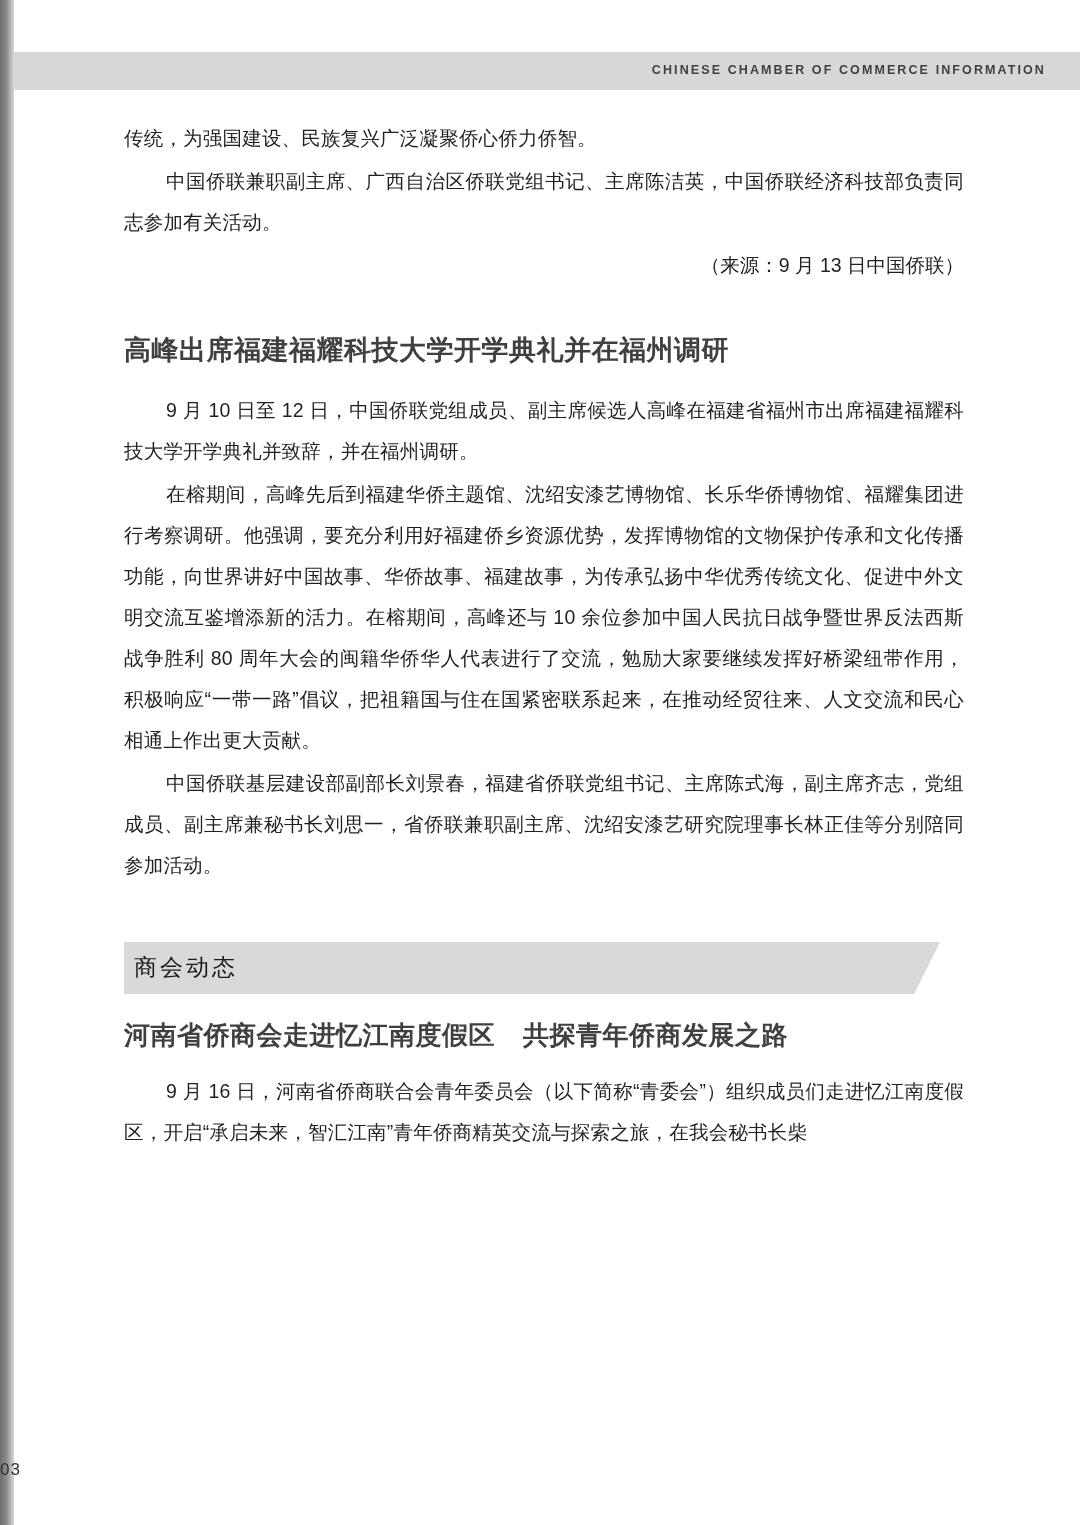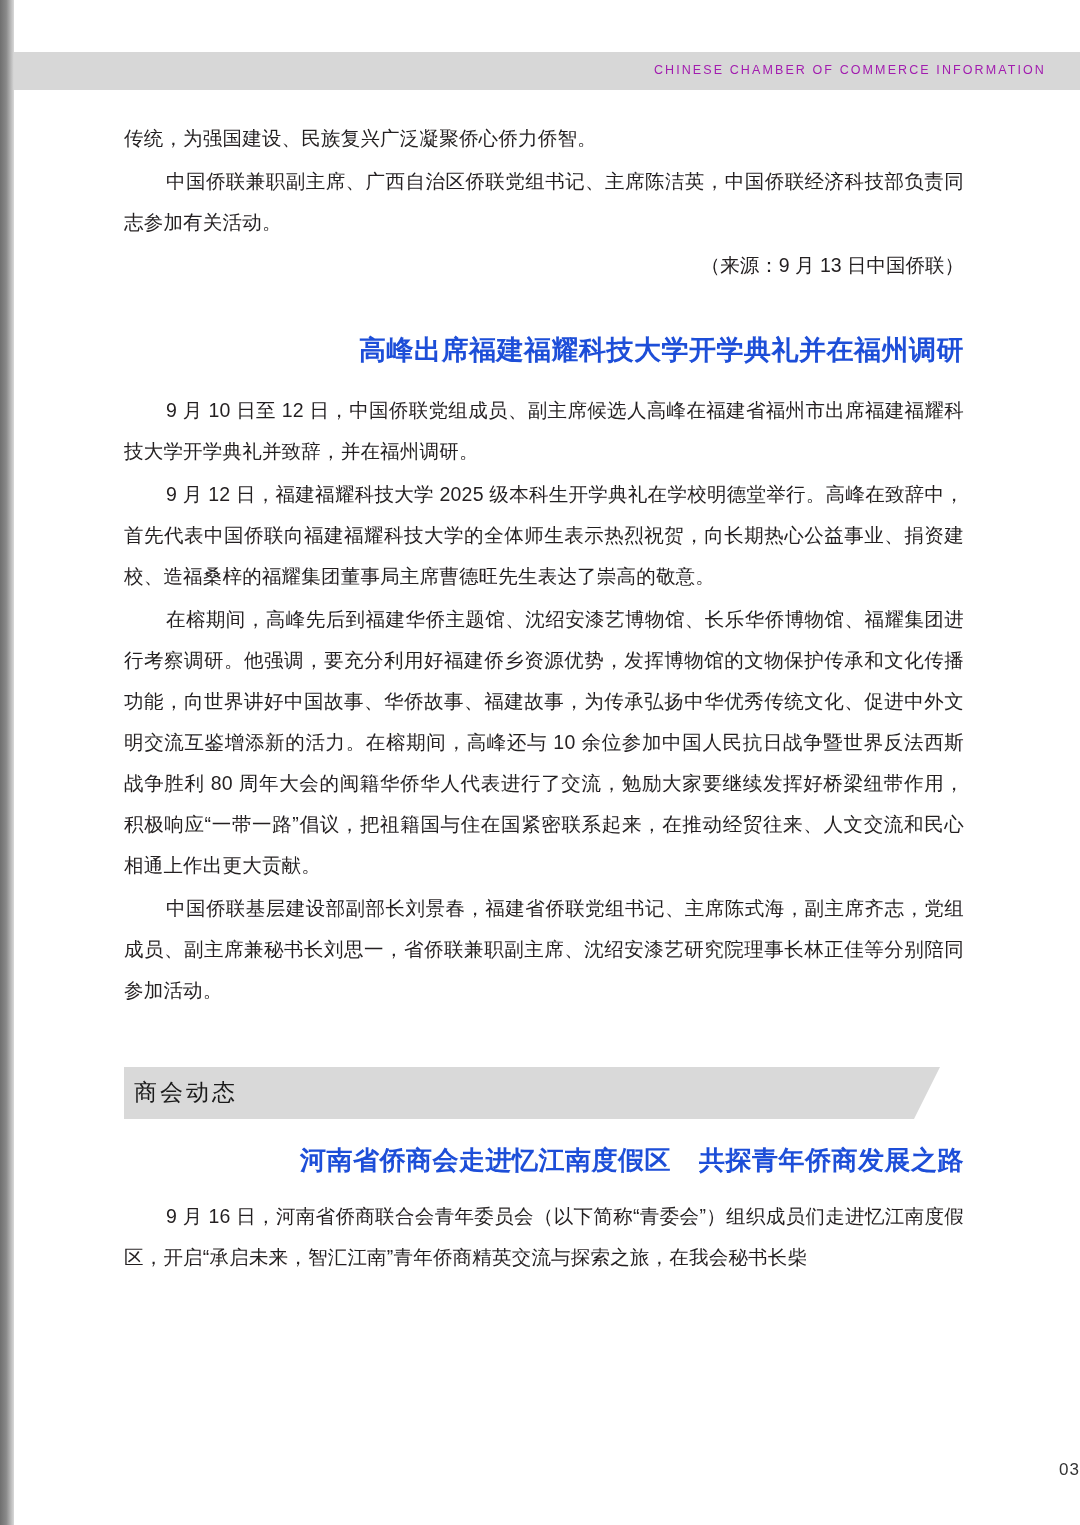--- a/index.html
+++ b/index.html
@@ -34,22 +34,22 @@
     width: 1066px;
     height: 38px;
     background: #d7d7d7;
   }
   .header-band .band-text {
     position: absolute;
     right: 34px;
     top: 11px;
     font-size: 12.5px;
     letter-spacing: 2.1px;
-    font-weight: normal;
-    color: #a21caf;
+    font-weight: bold;
+    color: #404040;
     white-space: nowrap;
     text-align: center;
   }
   .content {
     position: absolute;
     left: 124px;
     top: 118px;
     width: 840px;
   }
   p.body {
@@ -65,24 +65,24 @@
   }
   .src-line {
     text-align: right;
     font-size: 19.5px;
     line-height: 41px;
     margin: 0;
   }
   h2.article-title {
     font-size: 27px;
     font-weight: bold;
-    text-align: right;
+    text-align: left;
     margin: 46px 0 22px 0;
     letter-spacing: 0.5px;
-    color: #1d4ed8;
+    color: #404040;
   }
   h2.article-title.sub {
     margin: 24px 0 18px 0;
     font-size: 26px;
   }
   
   .section-bar {
     position: relative;
     width: 840px;
     height: 52px;
@@ -112,25 +112,24 @@
     font-size: 23px;
     font-weight: normal;
     letter-spacing: 3px;
     color: #1a1a1a;
   }
   .page-number {
     position: absolute;
     left: 0;
     right: 0;
     bottom: 45px;
-    text-align: right;
+    text-align: left;
     font-size: 17px;
     color: #333;
     letter-spacing: 1px;
-    padding-left: 16px;
   }
   .title-gap {
     display: inline-block;
     width: 28px;
   }
 </style>
 </head>
 <body>
 
 <div class="page">
@@ -143,21 +142,20 @@
 
   <div class="content">
 
     <p class="body">传统，为强国建设、民族复兴广泛凝聚侨心侨力侨智。</p>
     <p class="body indent">中国侨联兼职副主席、广西自治区侨联党组书记、主席陈洁英，中国侨联经济科技部负责同志参加有关活动。</p>
     <p class="src-line">（来源：9 月 13 日中国侨联）</p>
 
     <h2 class="article-title">高峰出席福建福耀科技大学开学典礼并在福州调研</h2>
 
     <p class="body indent">9 月 10 日至 12 日，中国侨联党组成员、副主席候选人高峰在福建省福州市出席福建福耀科技大学开学典礼并致辞，并在福州调研。</p>
-    <p class="body indent">9 月 12 日，福建福耀科技大学 2025 级本科生开学典礼在学校明德堂举行。高峰在致辞中，首先代表中国侨联向福建福耀科技大学的全体师生表示热烈祝贺，向长期热心公益事业、捐资建校、造福桑梓的福耀集团董事局主席曹德旺先生表达了崇高的敬意。</p>
     <p class="body indent">在榕期间，高峰先后到福建华侨主题馆、沈绍安漆艺博物馆、长乐华侨博物馆、福耀集团进行考察调研。他强调，要充分利用好福建侨乡资源优势，发挥博物馆的文物保护传承和文化传播功能，向世界讲好中国故事、华侨故事、福建故事，为传承弘扬中华优秀传统文化、促进中外文明交流互鉴增添新的活力。在榕期间，高峰还与 10 余位参加中国人民抗日战争暨世界反法西斯战争胜利 80 周年大会的闽籍华侨华人代表进行了交流，勉励大家要继续发挥好桥梁纽带作用，积极响应“一带一路”倡议，把祖籍国与住在国紧密联系起来，在推动经贸往来、人文交流和民心相通上作出更大贡献。</p>
     <p class="body indent">中国侨联基层建设部副部长刘景春，福建省侨联党组书记、主席陈式海，副主席齐志，党组成员、副主席兼秘书长刘思一，省侨联兼职副主席、沈绍安漆艺研究院理事长林正佳等分别陪同参加活动。</p>
 
     <div class="section-bar">
       <div class="bar-bg"></div>
       <div class="bar-tail"></div>
       <div class="bar-label">商会动态</div>
     </div>
 
     <h2 class="article-title sub"><span>河南省侨商会走进忆江南度假区</span><span class="title-gap"></span><span>共探青年侨商发展之路</span></h2>

